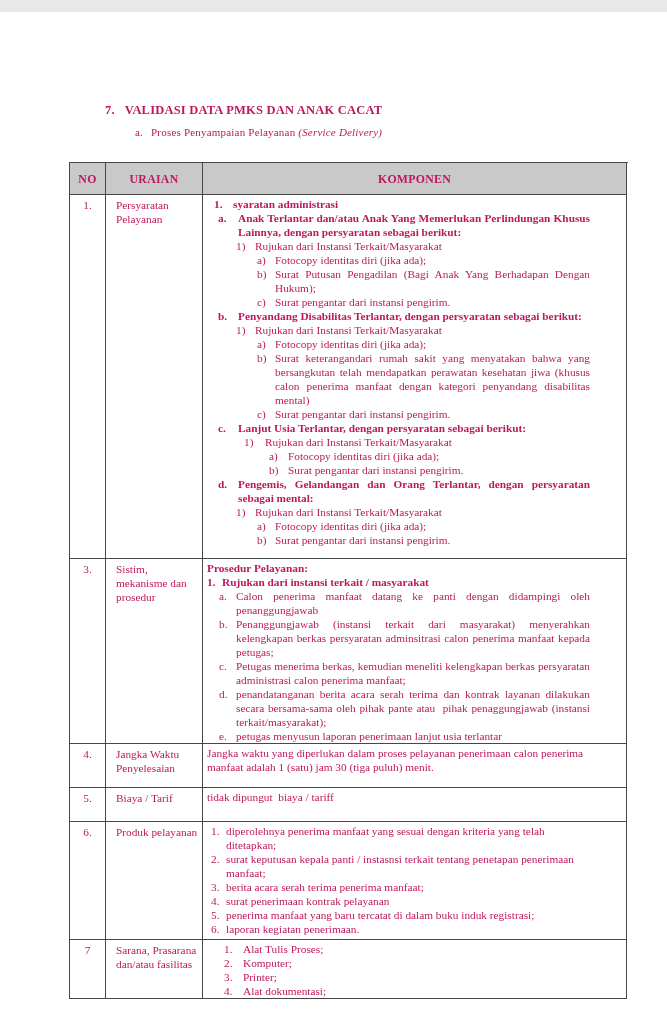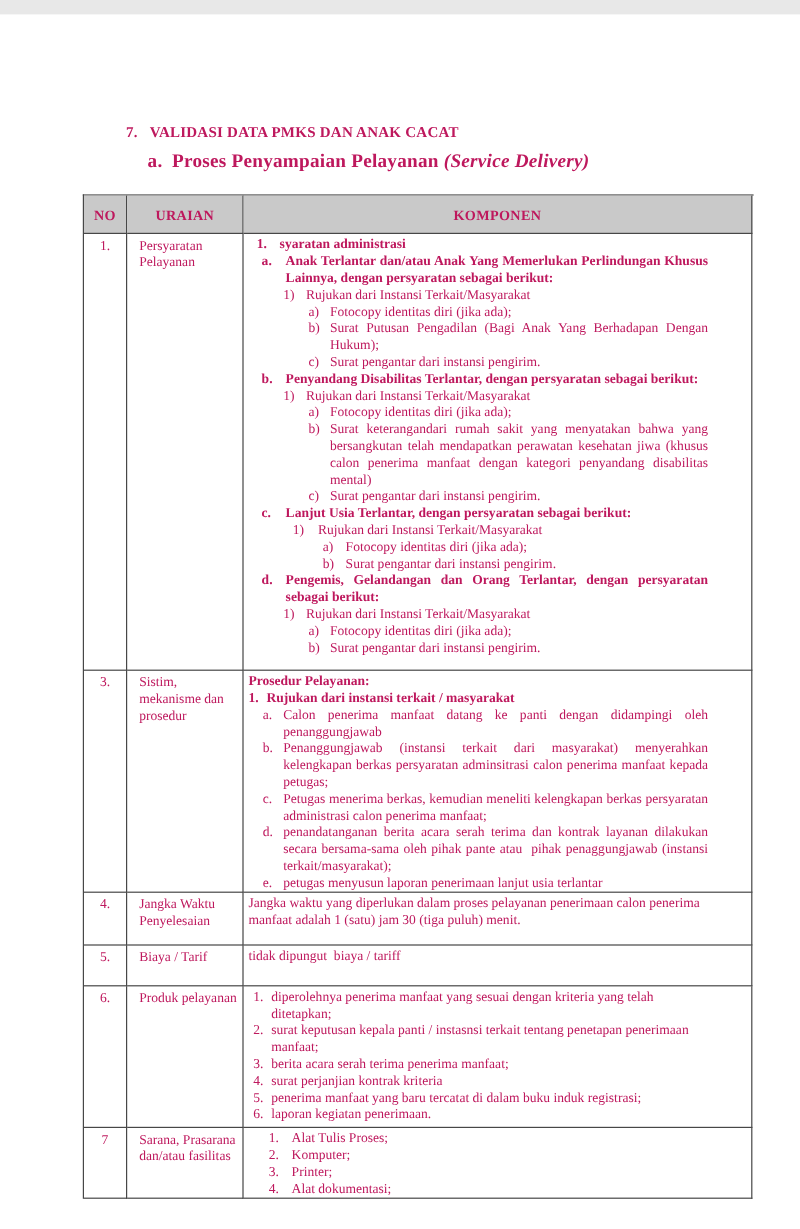--- a/index.html
+++ b/index.html
@@ -3,21 +3,21 @@
 <meta charset="utf-8">
 <style>
   html,body{margin:0;padding:0;background:#e8e8e8;}
   .sheet{
     position:relative;width:667px;height:1024px;background:#ffffff;
     font-family:"Liberation Serif","DejaVu Serif",serif;
     color:#be185d;overflow:hidden;margin:12px auto;
   }
   .doc-title{position:absolute;left:105px;top:91px;font-size:12.5px;font-weight:bold;letter-spacing:.2px;white-space:nowrap;}
   .doc-title .num{display:inline-block;margin-right:10px;}
-  .doc-subtitle{position:absolute;left:123px;top:114px;font-size:16px;font-weight:bold;letter-spacing:.2px;white-space:nowrap;}
+  .doc-subtitle{position:absolute;left:135px;top:114px;font-size:11px;font-weight:normal;letter-spacing:.2px;white-space:nowrap;}
   .doc-subtitle .num{display:inline-block;margin-right:8px;}
   .doc-subtitle .it{font-style:italic;}
 
   .tbl{
     position:absolute;left:69px;top:150px;width:558px;
     border-top:1px solid #474747;border-left:1px solid #474747;
     font-size:11.3px;line-height:14px;
   }
   .trow{display:grid;grid-template-columns:36px 97px 424px;}
   .cell{
@@ -131,21 +131,21 @@
             <div class="item lv-n3c">
               <span class="mk">a)</span>
               <span class="tx">Fotocopy identitas diri (jika ada);</span>
             </div>
             <div class="item lv-n3c">
               <span class="mk">b)</span>
               <span class="tx">Surat pengantar dari instansi pengirim.</span>
             </div>
             <div class="item lv-na bold just">
               <span class="mk">d.</span>
-              <span class="tx">Pengemis, Gelandangan dan Orang Terlantar, dengan persyaratan sebagai berikut:</span>
+              <span class="tx">Pengemis, Gelandangan dan Orang Terlantar, dengan persyaratan sebagai mental:</span>
             </div>
             <div class="item lv-n2">
               <span class="mk">1)</span>
               <span class="tx">Rujukan dari Instansi Terkait/Masyarakat</span>
             </div>
             <div class="item lv-n3">
               <span class="mk">a)</span>
               <span class="tx">Fotocopy identitas diri (jika ada);</span>
             </div>
             <div class="item lv-n3">
@@ -216,21 +216,21 @@
             <div class="item lv-p1n">
               <span class="mk">2.</span>
               <span class="tx">surat keputusan kepala panti / instasnsi terkait tentang penetapan penerimaan manfaat;</span>
             </div>
             <div class="item lv-p1n">
               <span class="mk">3.</span>
               <span class="tx">berita acara serah terima penerima manfaat;</span>
             </div>
             <div class="item lv-p1n">
               <span class="mk">4.</span>
-              <span class="tx">surat perjanjian kontrak kriteria</span>
+              <span class="tx">surat penerimaan kontrak pelayanan</span>
             </div>
             <div class="item lv-p1n">
               <span class="mk">5.</span>
               <span class="tx">penerima manfaat yang baru tercatat di dalam buku induk registrasi;</span>
             </div>
             <div class="item lv-p1n">
               <span class="mk">6.</span>
               <span class="tx">laporan kegiatan penerimaan.</span>
             </div>
           </div>

